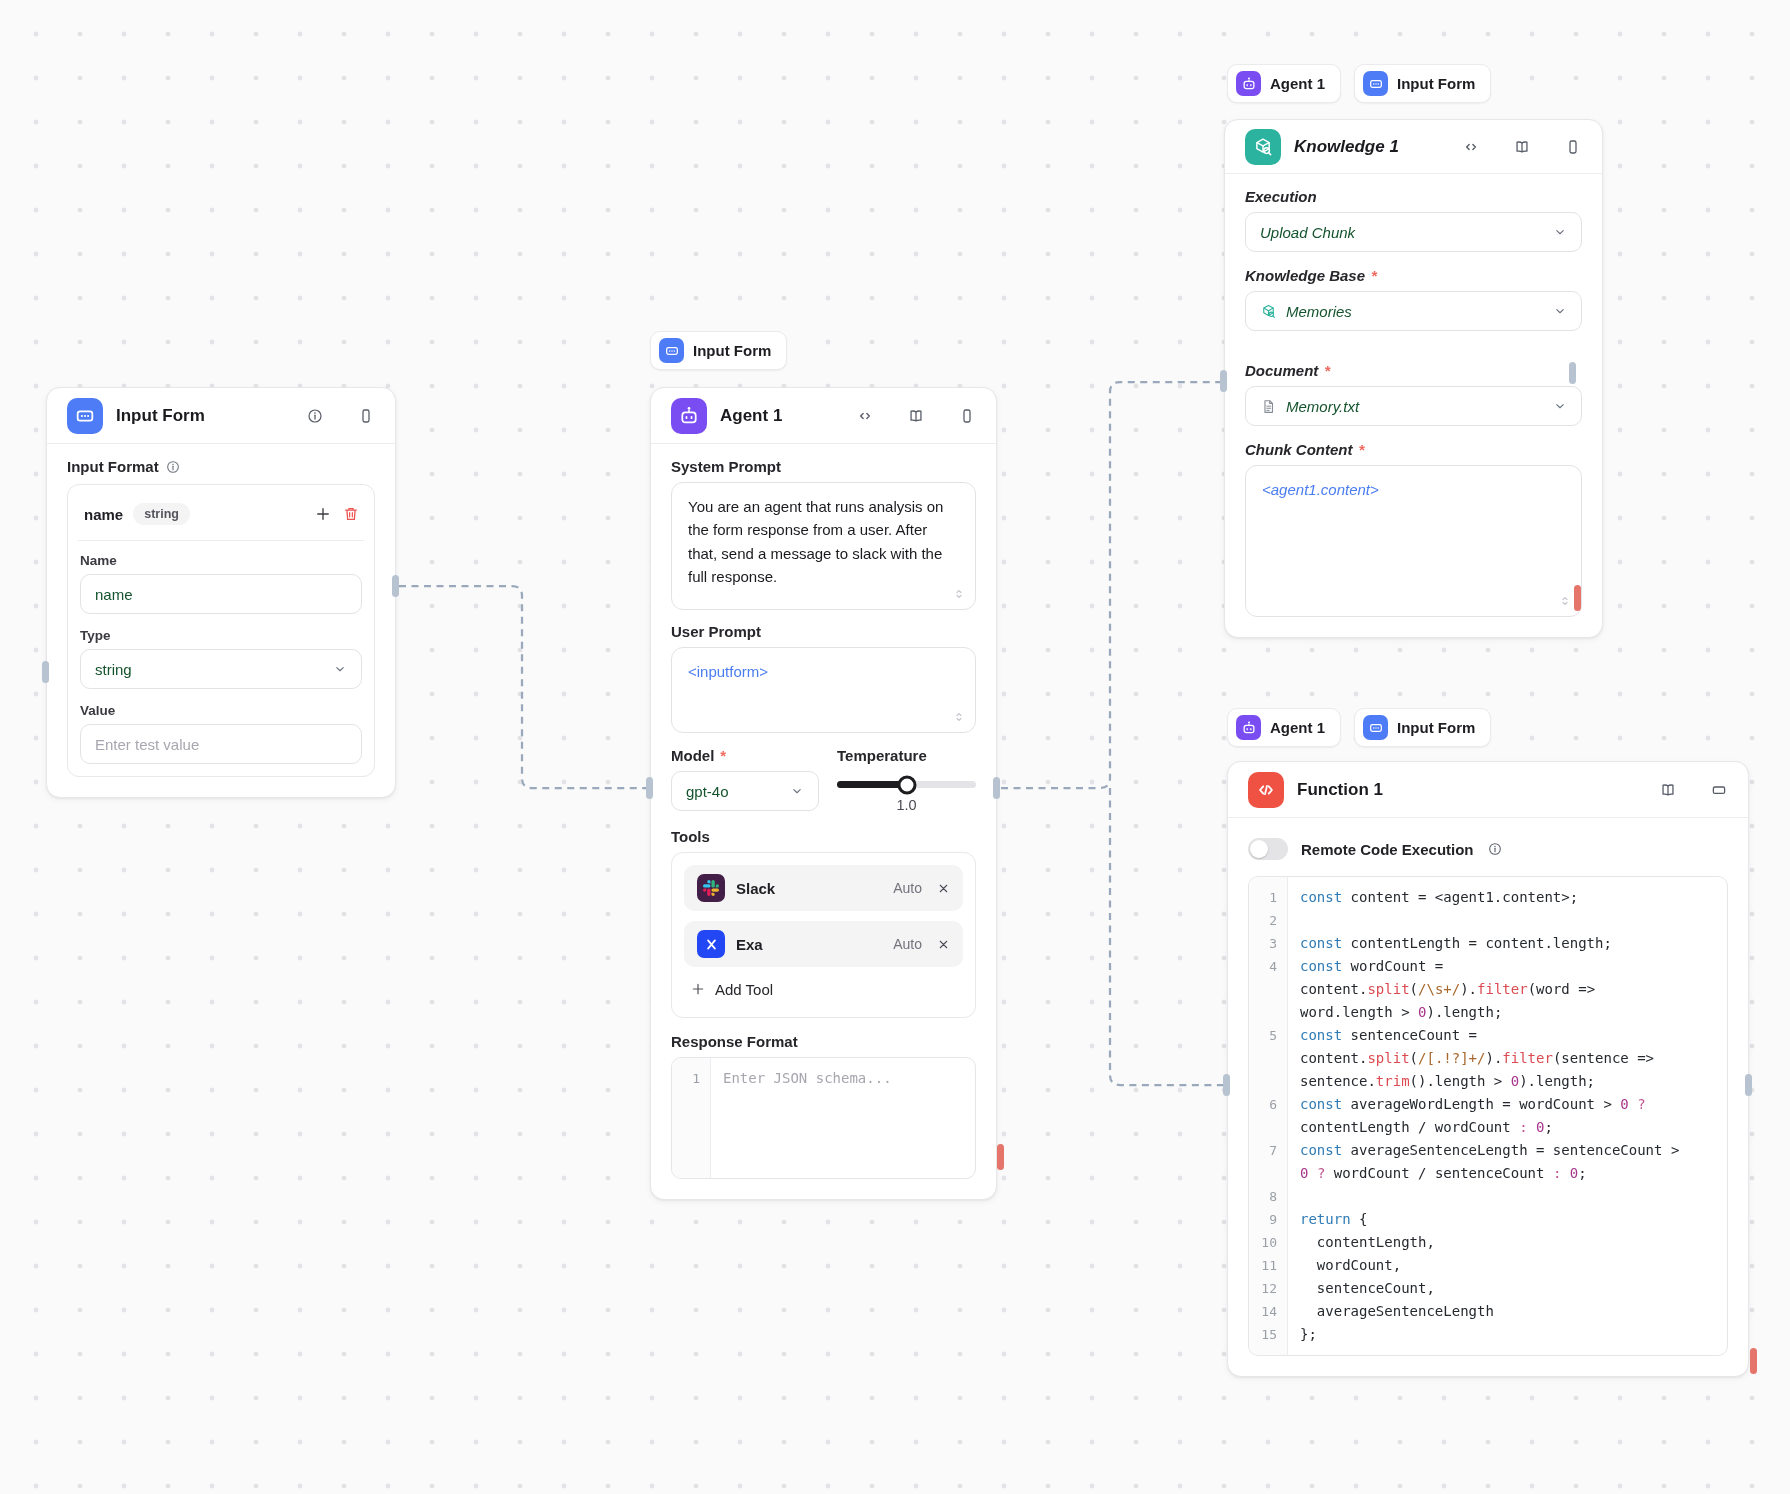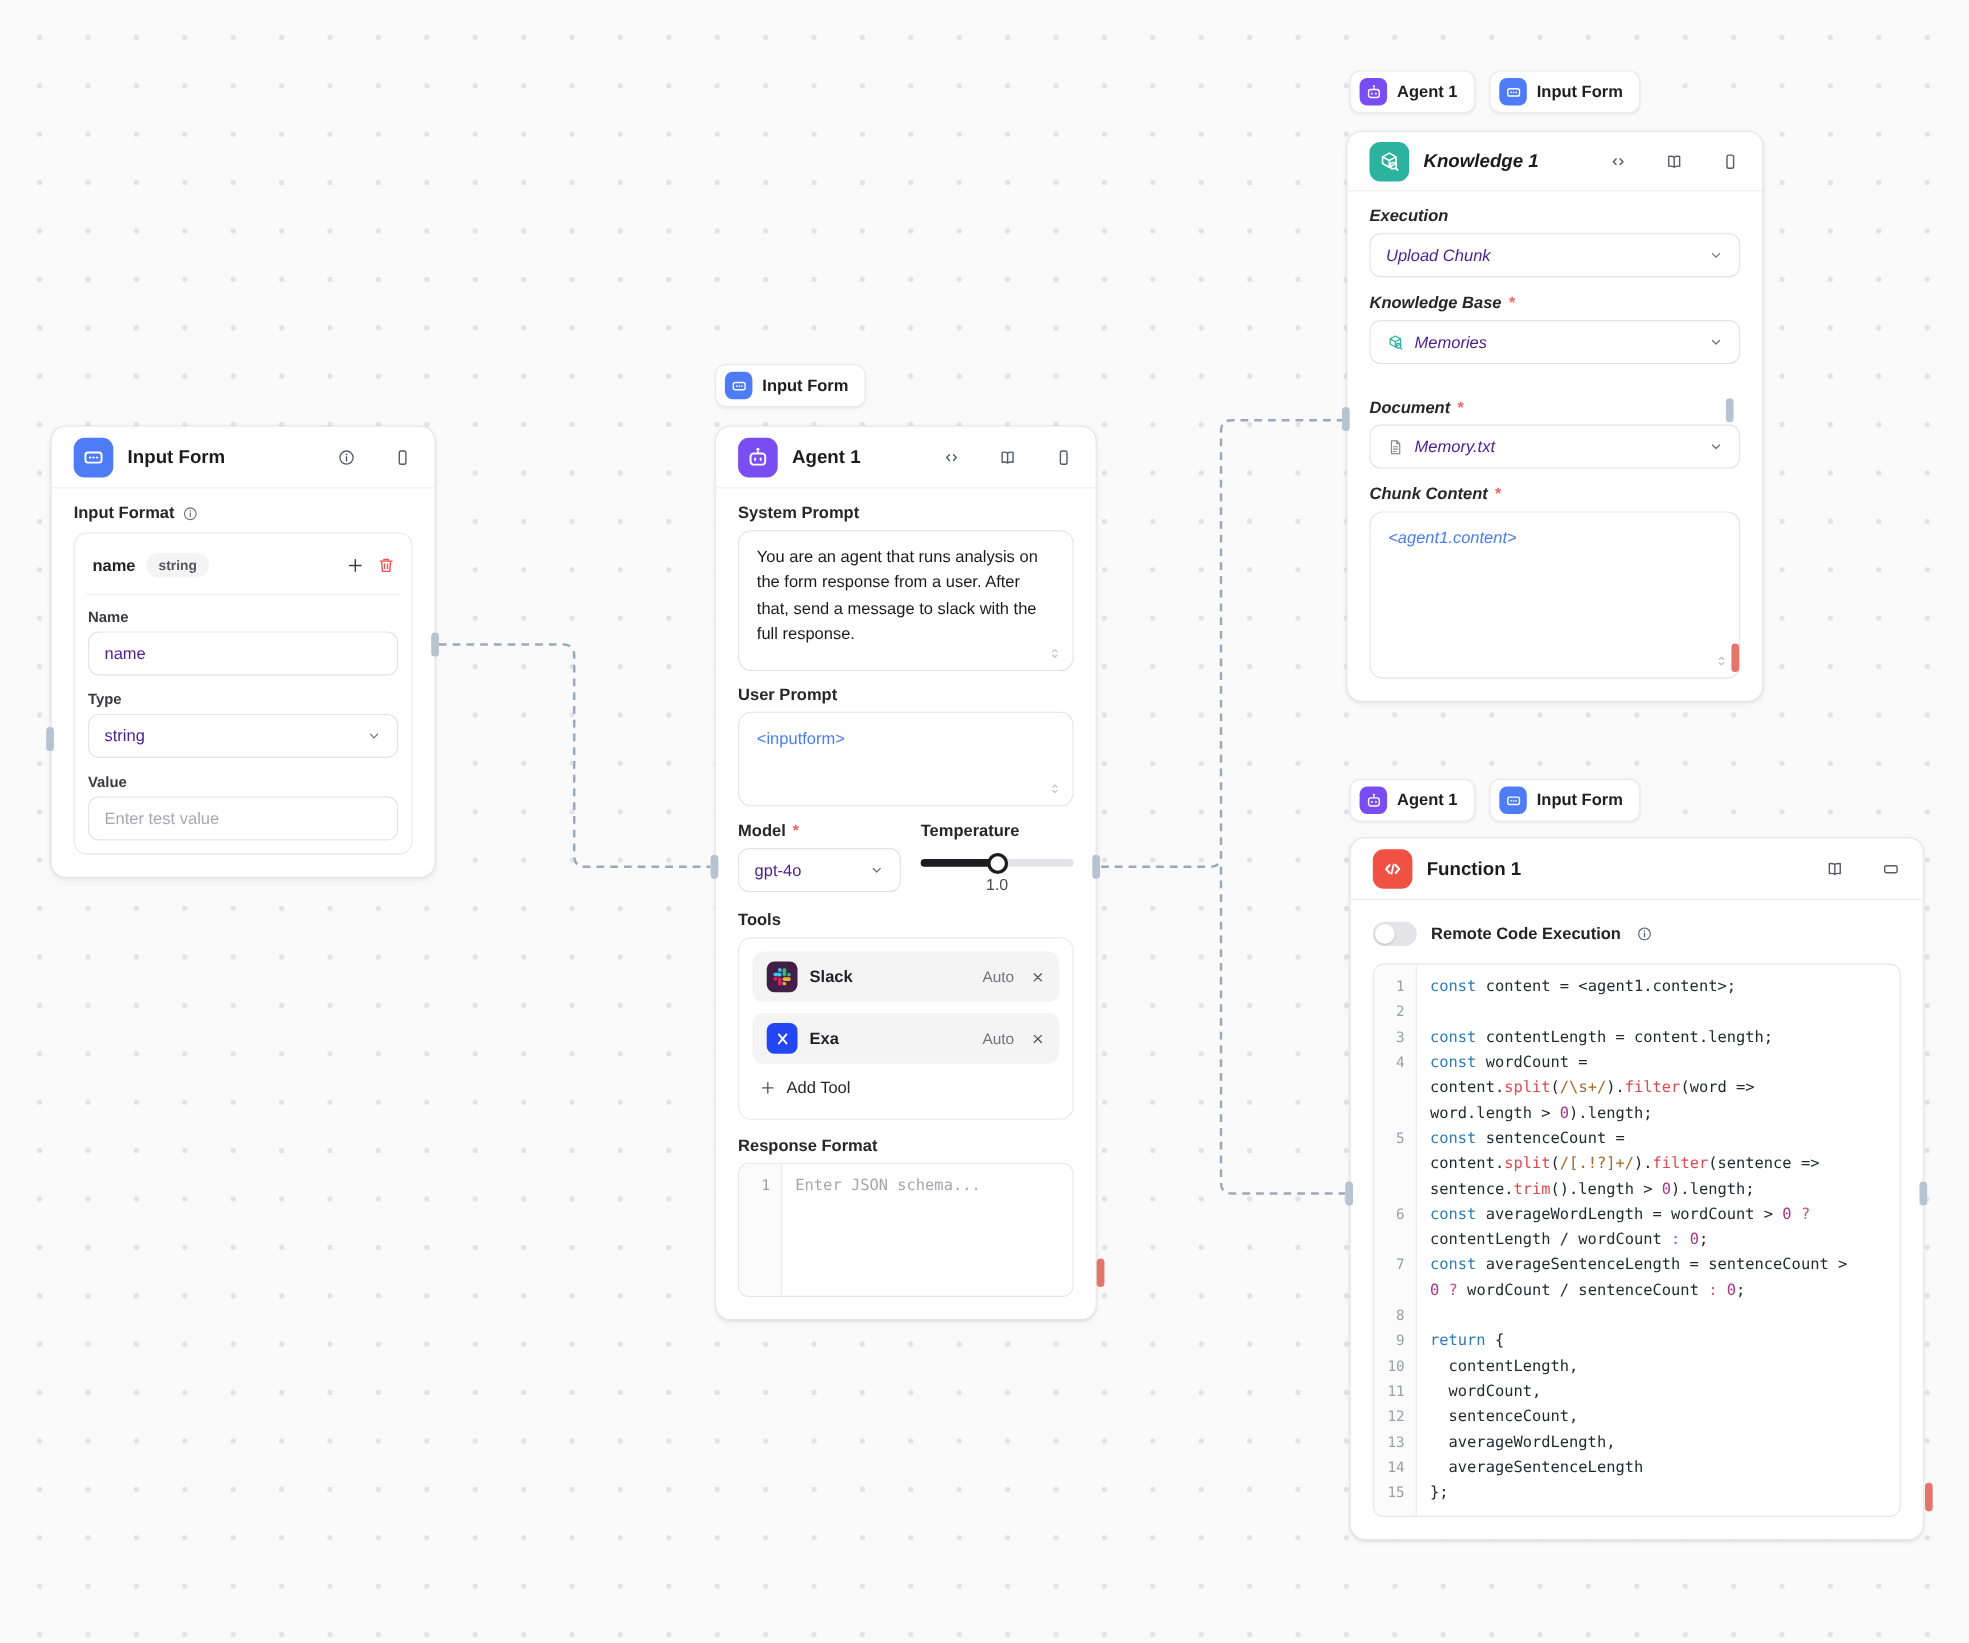--- a/index.html
+++ b/index.html
@@ -43,21 +43,21 @@
   .mini-label { font-size:13.5px; font-weight:600; color:#3a3a41; margin-bottom:6px; }
   .field-gap { margin-top:14px; }
 
   .tbox { border:1.3px solid #e3e3e7; border-radius:12px; padding:12px 16px; font-size:15px; line-height:1.55; color:#1b1b1f; position:relative; background:#fff; }
   .tbox .resize { position:absolute; right:10px; bottom:8px; color:#c2c5cc; }
   .tbox .resize svg { width:12px; height:14px; display:block; }
   .token-blue { color:#4a7df0; }
 
   .input, .selectbox {
     height:40px; border:1.3px solid #e3e3e7; border-radius:10px; background:#fff;
-    font-size:15px; color:#4c1d95; display:flex; align-items:center; padding:5px 14px; width:100%;
+    font-size:15px; color:#14532d; display:flex; align-items:center; padding:5px 14px; width:100%;
     font-family:"Liberation Sans", sans-serif;
   }
   input.input { outline:none; }
   input.input::placeholder { color:#a7a7af; }
   .selectbox { justify-content:space-between; gap:8px; }
   .selectbox .sel-left { display:flex; align-items:center; gap:9px; min-width:0; }
   .chev { color:#6b7280; display:inline-flex; }
   .chev svg { width:14px; height:14px; display:block; }
 
   .groupbox { border:1.3px solid #e8e8ec; border-radius:12px; padding:12px; }
@@ -620,24 +620,20 @@
   <div class="cl">
     <span class="ln">11</span>
     <span class="ct"><span class="tok-pl">  wordCount,</span></span>
   </div>
 
   <div class="cl">
     <span class="ln">12</span>
     <span class="ct"><span class="tok-pl">  sentenceCount,</span></span>
   </div>
 
-  <div class="cl">
-    <span class="ln">13</span>
-    <span class="ct"><span class="tok-pl">  averageWordLength,</span></span>
-  </div>
 
   <div class="cl">
     <span class="ln">14</span>
     <span class="ct"><span class="tok-pl">  averageSentenceLength</span></span>
   </div>
 
   <div class="cl">
     <span class="ln">15</span>
     <span class="ct"><span class="tok-pl">};</span></span>
   </div>

